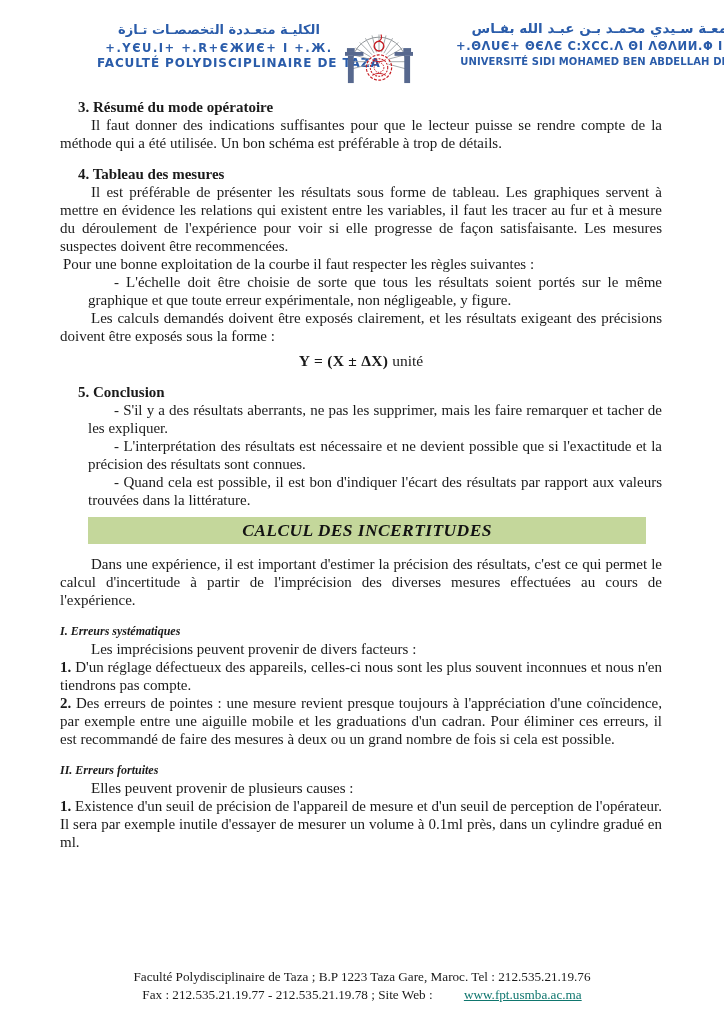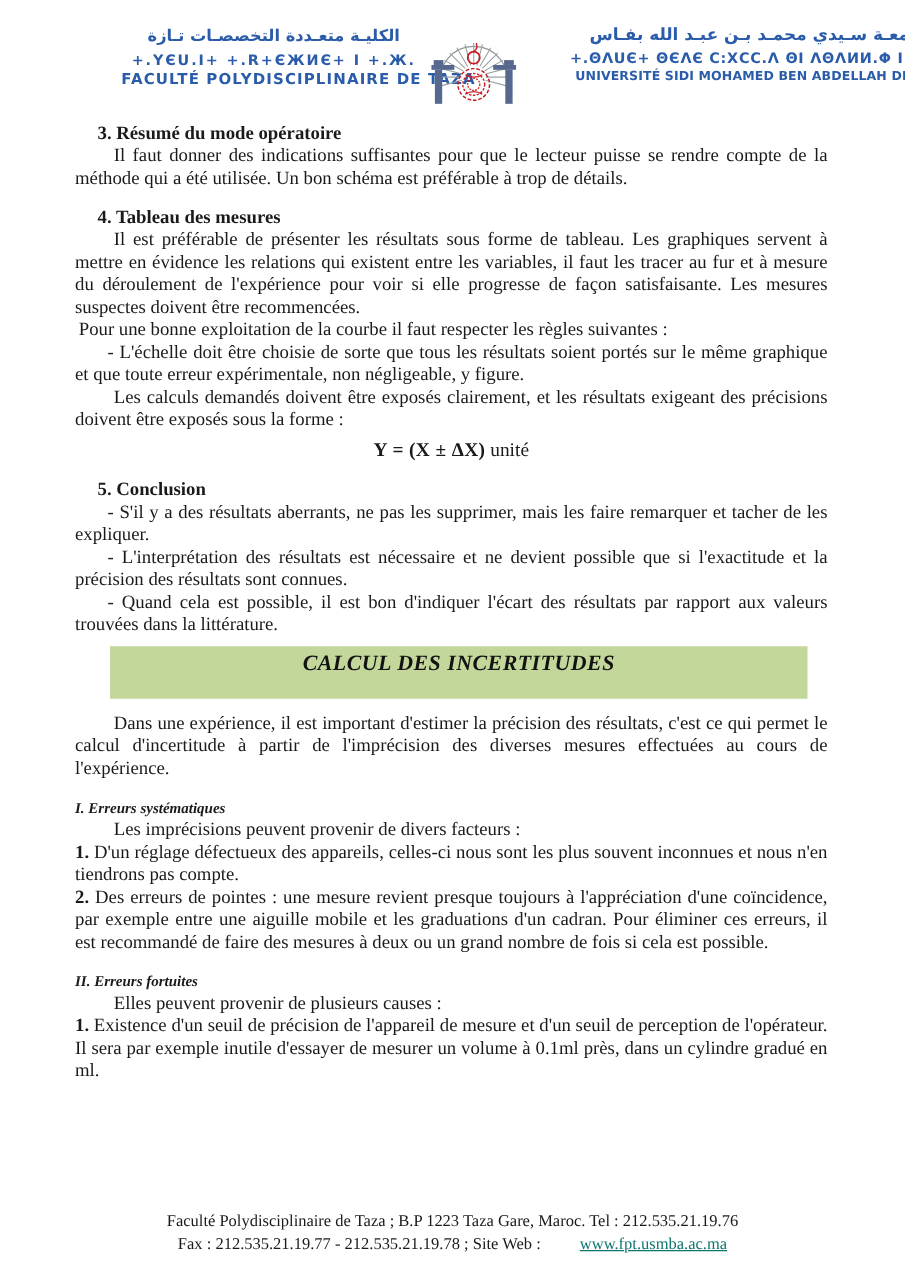--- a/index.html
+++ b/index.html
@@ -24,26 +24,26 @@
   .hdr-right .latin{letter-spacing:0.1px;font-size:10px;}
   .logo-wrap{width:68px;height:78px;flex:0 0 auto;margin:0 4px;}
 
   
   main{font-size:15px;line-height:18px;text-align:justify;}
   main p{margin:0;}
   .num-heading{font-size:15px;font-weight:bold;margin:13px 0 0 18px;text-align:left;}
   .first-heading{margin-top:2px;}
   .roman-heading{font-size:12px;font-weight:bold;font-style:italic;margin:13px 0 0 0;text-align:left;}
   .indent{text-indent:31px;}
-  .dash{text-indent:26px;}
+  .dash{text-indent:26px;margin-left:28px;}
   .pour{text-indent:3px;}
   .numitem b{font-weight:bold;}
   .formula{ text-align:center;margin:7px 0 5px 0;font-size:15.5px;text-indent:0;}
   .formula b{letter-spacing:0.3px;}
-  .banner{margin:8px 16px 11px 28px;background:#c4d79b;height:42px;line-height:27px;
+  .banner{margin:8px 16px 11px 28px;background:#c4d79b;height:27px;line-height:27px;
           text-align:center;font-weight:bold;font-style:italic;font-size:17.5px;
           letter-spacing:0.4px;color:#131313;}
 
   
   footer{position:absolute;left:0;right:0;bottom:20px;text-align:center;
          font-size:13.2px;line-height:18px;color:#1a1a1a;}
   .weblink{color:#0f766e;text-decoration:underline;cursor:pointer;margin-left:28px;}
 
   
   .fan-line{stroke:#9aa0a3;stroke-width:0.9;fill:none;}

